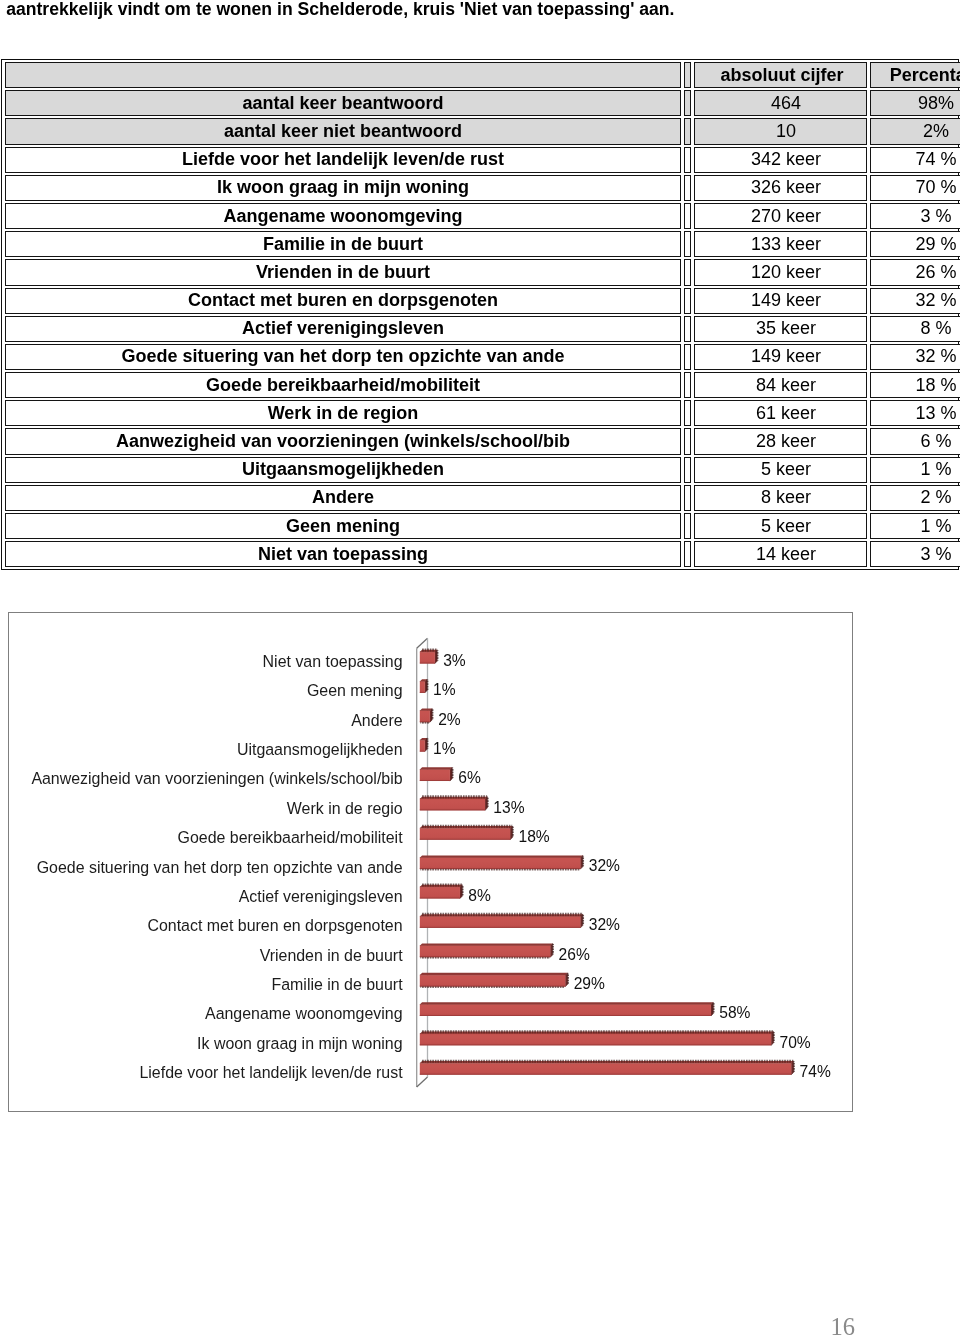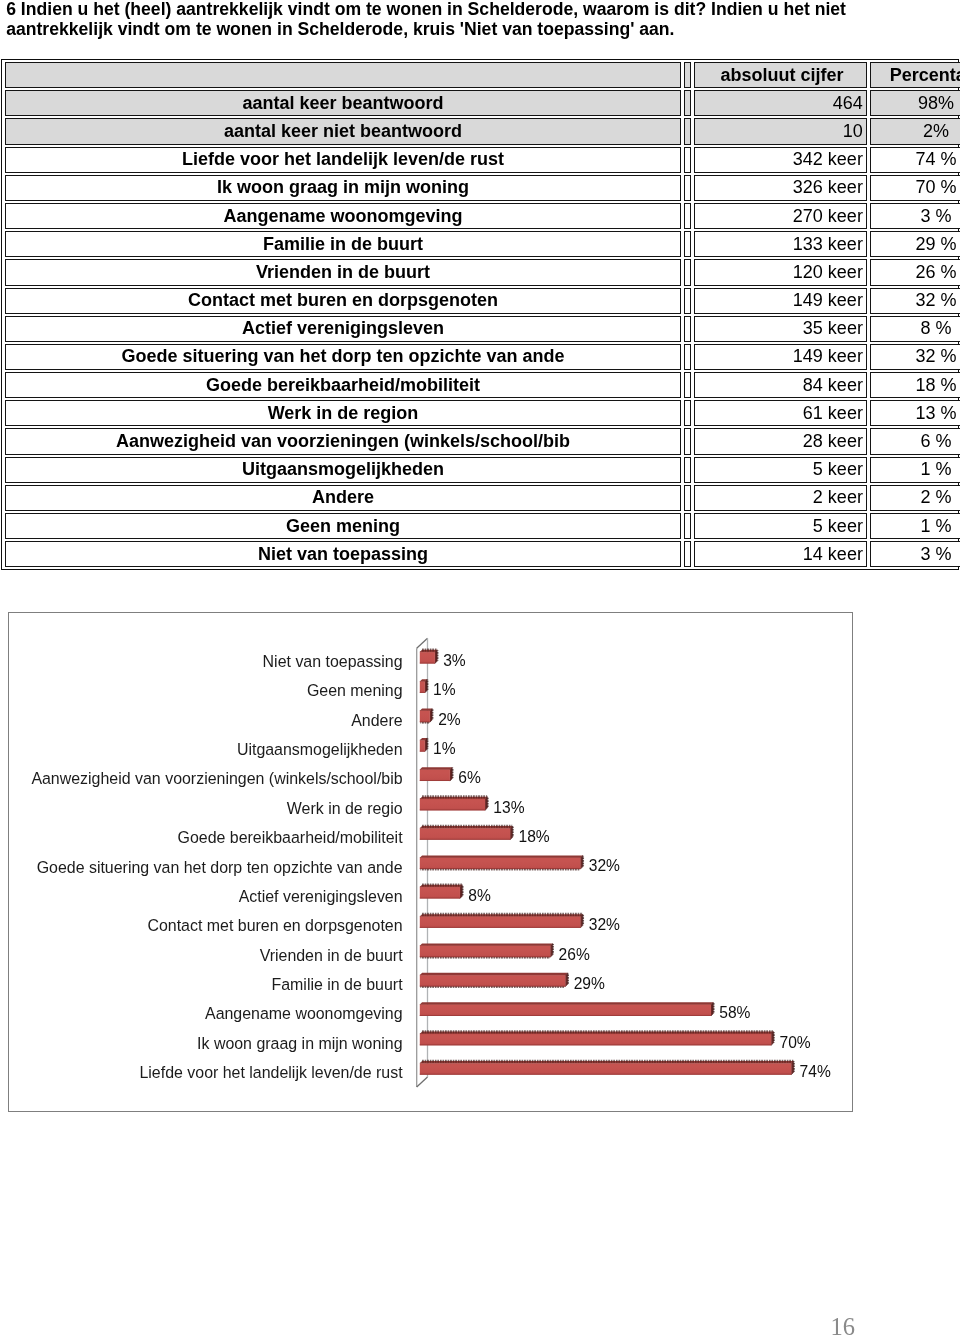--- a/index.html
+++ b/index.html
@@ -13,21 +13,21 @@
 
   
   .tbl-wrap{position:absolute;left:1px;top:59px;width:958px;
             border:1.3px solid #0d0d0d;box-sizing:border-box;}
   table.t{border-collapse:separate;border-spacing:3.15px 2.1px;width:100%;table-layout:fixed;margin:0;}
   table.t td{border:1.4px solid #141414;height:26.2px;padding:0 3px;font-size:18px;
              font-weight:bold;color:#000;box-sizing:border-box;background:#fff;overflow:hidden;
              white-space:nowrap;}
   table.t td.lbl{text-align:center;width:676px;}
   table.t td.gap{width:7.1px;padding:0;}
-  table.t td.num{text-align:right;font-weight:normal;width:172.8px;padding-left:14px;}
+  table.t td.num{text-align:center;font-weight:normal;width:172.8px;padding-left:14px;}
   table.t td.pct{text-align:center;font-weight:normal;width:133.6px;padding-left:1.6px;}
   tr.head td{background:#d9d9d9;text-align:center;font-weight:bold;}
   table.t tr.head td.num,table.t tr.head td.pct{text-align:center;font-weight:bold;padding:0 0 0 3px;}
   tr.shade td{background:#d9d9d9;}
   tr.shade td.num,tr.shade td.pct{background:#d9d9d9;}
 
   
   .chart{position:absolute;left:8px;top:612px;width:845px;height:500px;
          border:1.25px solid #7f7f7f;box-sizing:border-box;background:#fff;}
   .chart-inner{position:absolute;inset:0;}
@@ -39,21 +39,20 @@
   
   .pageno{position:absolute;left:0;top:1315px;width:855px;text-align:right;
           font-family:"Liberation Serif",serif;font-size:24.5px;line-height:23px;color:#8a8a8a;}
 </style>
 </head>
 <body>
 
 <div class="page">
 
   <div class="title">
-    <div>6 Indien u het (heel) aantrekkelijk vindt om te wonen in Schelderode, waarom is dit? Indien u het niet</div>
     <div>aantrekkelijk vindt om te wonen in Schelderode, kruis 'Niet van toepassing' aan.</div>
   </div>
 
   <div class="tbl-wrap">
     <table class="t">
       <tbody id="tbody">
           <tr class="head">
             <td class="lbl"></td>
             <td class="gap"></td>
             <td class="num">absoluut cijfer</td>
@@ -139,21 +138,21 @@
           </tr>
           <tr class="">
             <td class="lbl">Uitgaansmogelijkheden</td>
             <td class="gap"></td>
             <td class="num">5 keer</td>
             <td class="pct">1 %</td>
           </tr>
           <tr class="">
             <td class="lbl">Andere</td>
             <td class="gap"></td>
-            <td class="num">2 keer</td>
+            <td class="num">8 keer</td>
             <td class="pct">2 %</td>
           </tr>
           <tr class="">
             <td class="lbl">Geen mening</td>
             <td class="gap"></td>
             <td class="num">5 keer</td>
             <td class="pct">1 %</td>
           </tr>
           <tr class="">
             <td class="lbl">Niet van toepassing</td>

